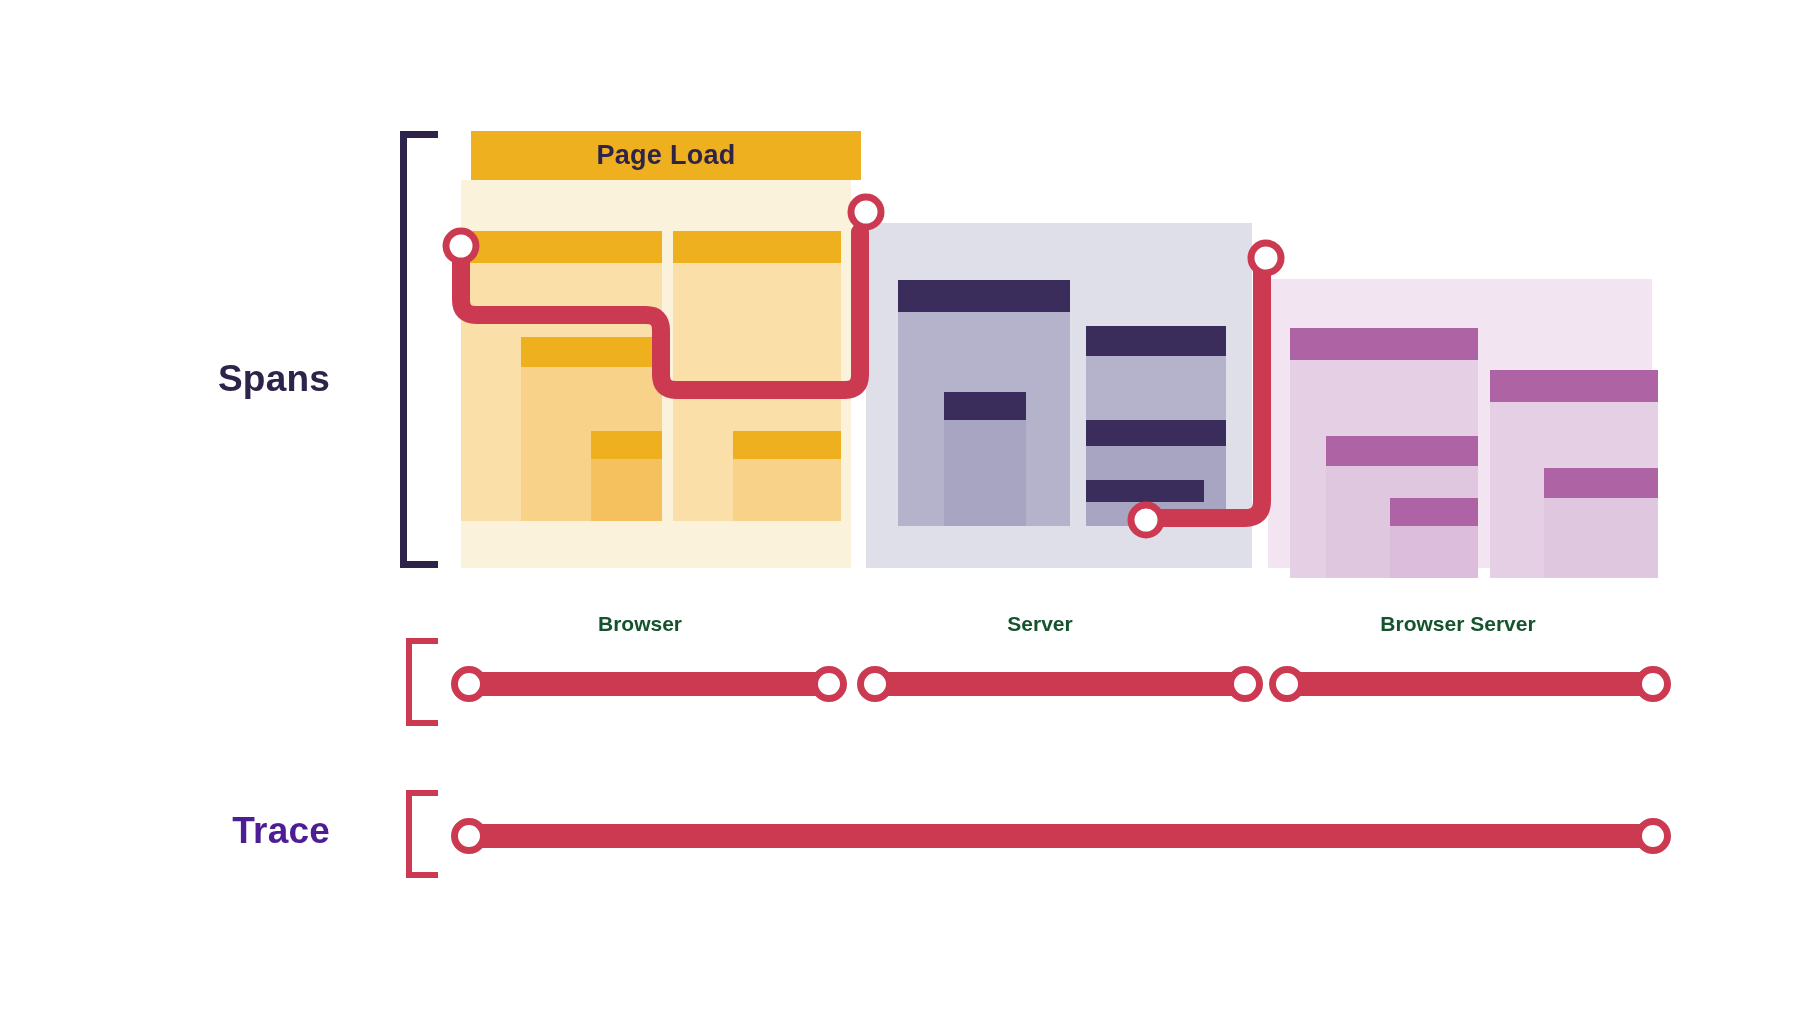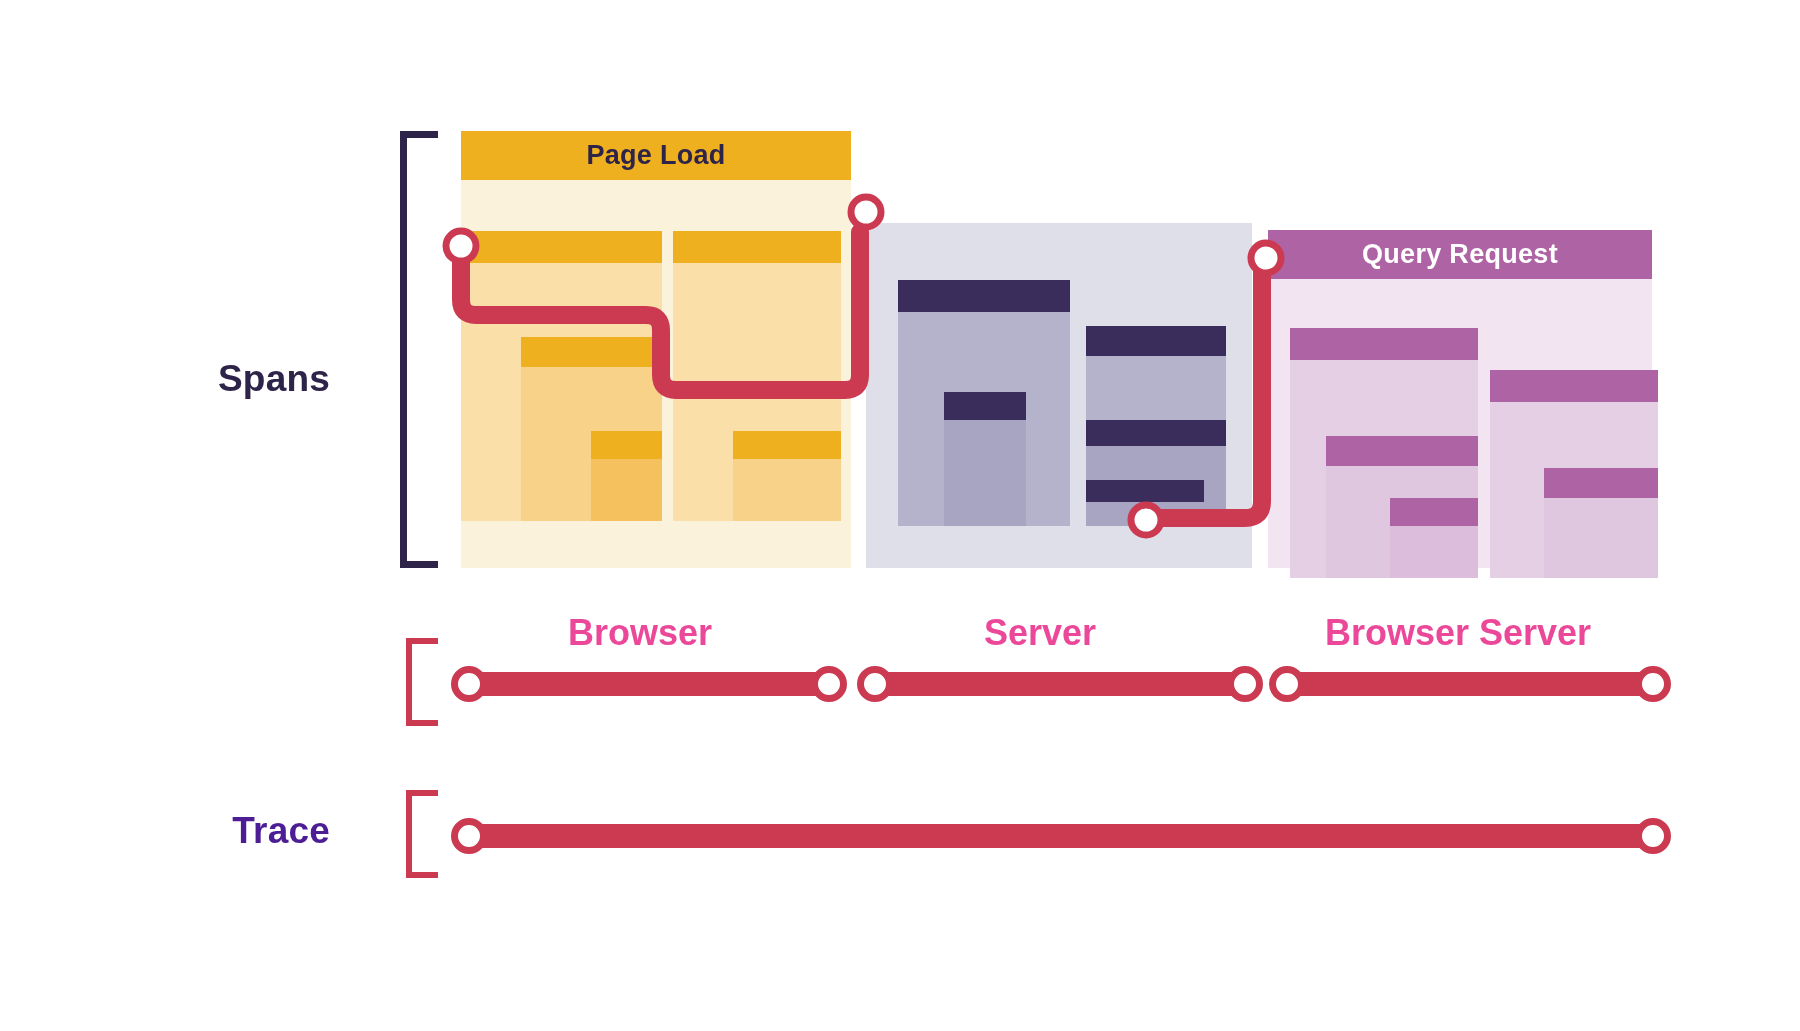--- a/index.html
+++ b/index.html
@@ -50,21 +50,21 @@
   #bracket-trace{
     left:406px; top:790px; width:32px; height:88px;
     border-left:6px solid #CC3A52;
     border-top:6px solid #CC3A52;
     border-bottom:6px solid #CC3A52;
   }
 
   
   .group{position:absolute;}
   .group-header{
-    position:absolute;left:0;top:0;width:100%;
+    position:absolute;left:10px;top:0;width:100%;
     box-sizing:border-box;
     text-align:center;
     font-weight:bold;
     font-size:27px;
     line-height:49px;
     height:49px;
     letter-spacing:.3px;
   }
   .group-body{position:absolute;left:0;width:100%;}
   .bar{position:absolute;box-sizing:border-box;}
@@ -80,22 +80,22 @@
 
   
   #group-database .group-header{background:#AE63A4;color:#ffffff;}
   #group-database .group-body{background:#F2E4F1;}
 
   
   .col-caption{
     position:absolute;
     text-align:center;
     font-weight:bold;
-    font-size:36px;
-    color:#ec4899;
+    font-size:21px;
+    color:#14532d;
     white-space:nowrap;
   }
 
   
   #connectors{position:absolute;left:0;top:0;width:1800px;height:1031px;pointer-events:none;}
 
   
   .timeline{position:absolute;height:24px;}
   .timeline .rail{
     position:absolute;left:0;top:0;height:100%;width:100%;
@@ -156,21 +156,20 @@
           </div>
           <div class="bar" style="left: 220px; top: 197px; width: 140px; height: 106px; background: rgb(168, 165, 194);">
             <div class="bar-cap" style="height: 26px; background: rgb(58, 45, 92);"></div>
           </div>
           <div class="bar" style="left: 220px; top: 257px; width: 118px; height: 46px; background: rgb(168, 165, 194);">
             <div class="bar-cap" style="height: 22px; background: rgb(58, 45, 92);"></div>
           </div>
         </div>
       </div>
       <div class="group" id="group-database" style="left: 1268px; top: 230px; width: 384px; height: 338px;">
-        <div class="group-header" style="height: 49px; line-height: 49px;">Query Request</div>
         <div class="group-body" style="top: 49px; height: 289px;">
           <div class="bar" style="left: 22px; top: 49px; width: 188px; height: 250px; background: rgb(228, 207, 229);">
             <div class="bar-cap" style="height: 32px; background: rgb(174, 99, 164);"></div>
           </div>
           <div class="bar" style="left: 58px; top: 157px; width: 152px; height: 142px; background: rgb(224, 199, 224);">
             <div class="bar-cap" style="height: 30px; background: rgb(174, 99, 164);"></div>
           </div>
           <div class="bar" style="left: 122px; top: 219px; width: 88px; height: 80px; background: rgb(220, 190, 220);">
             <div class="bar-cap" style="height: 28px; background: rgb(174, 99, 164);"></div>
           </div>

